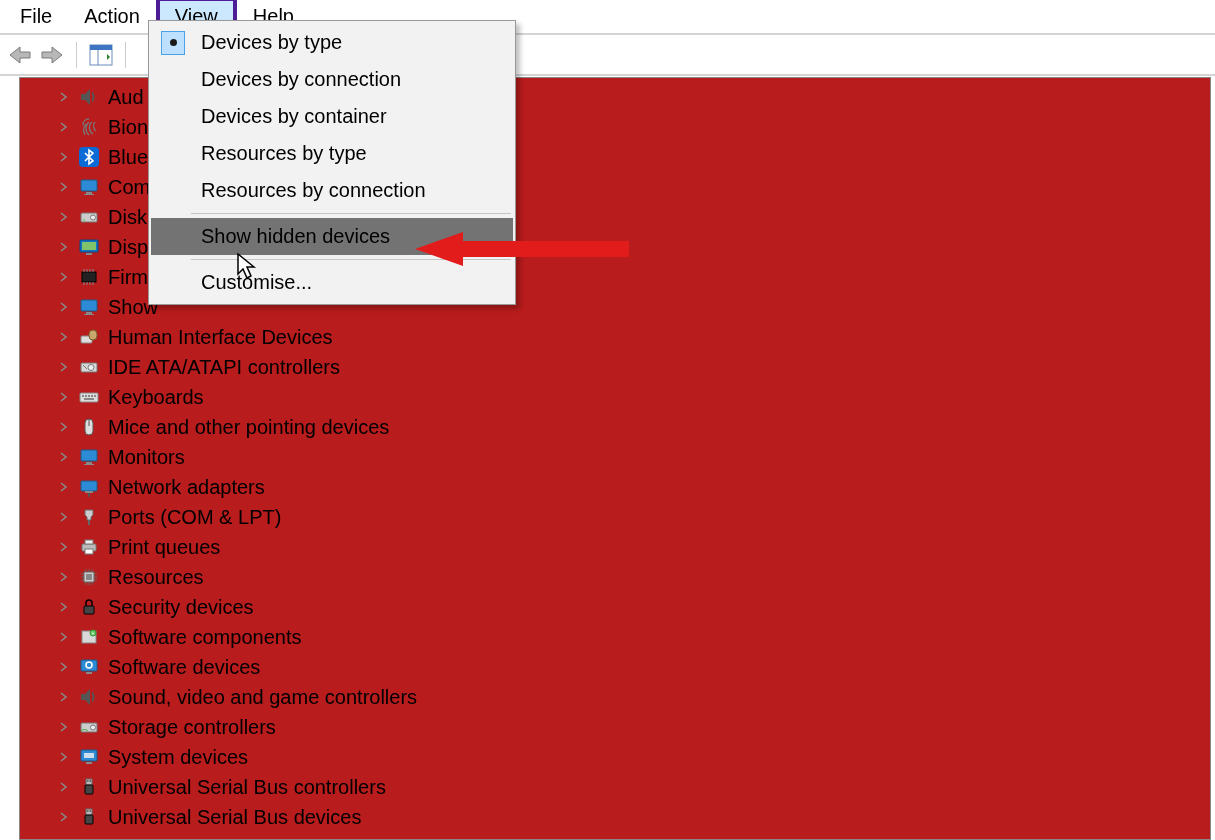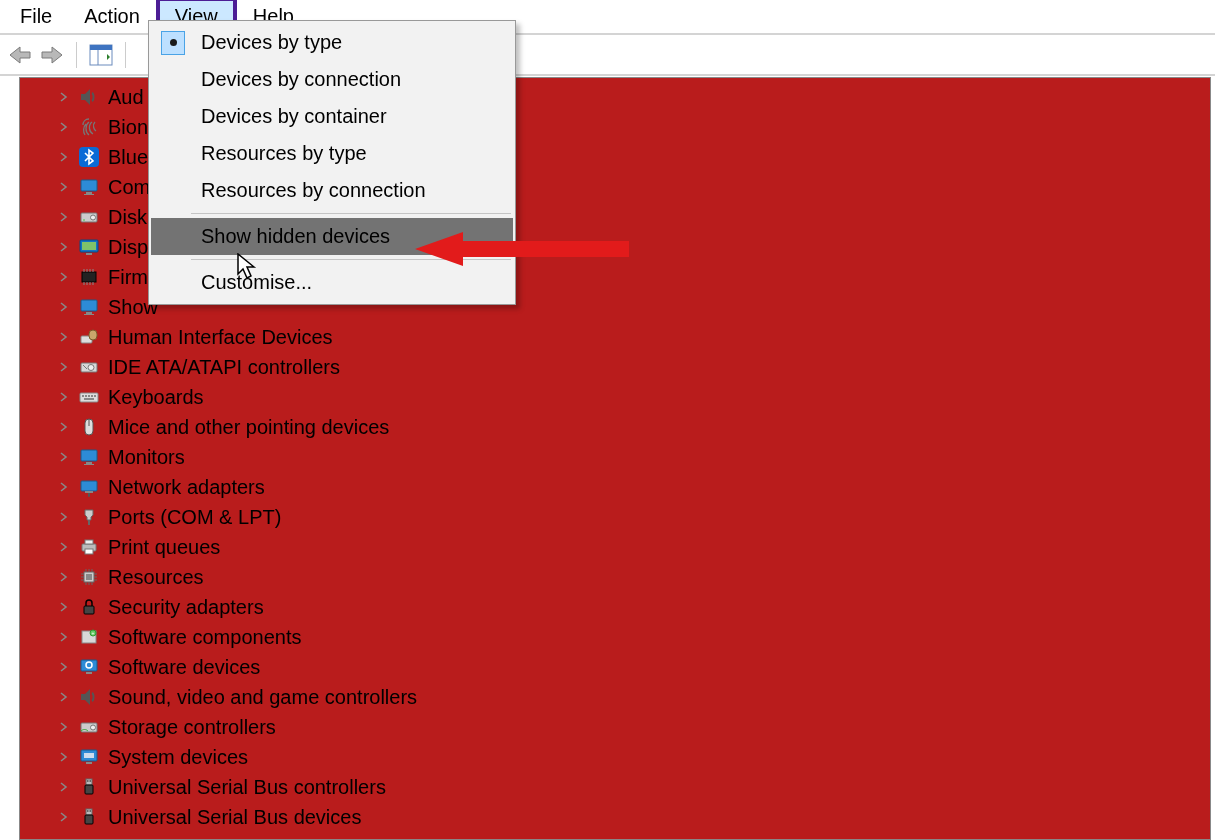--- a/index.html
+++ b/index.html
@@ -473,21 +473,21 @@
           <svg width="10" height="10" viewBox="0 0 10 10">
             <path d="M2 1 L7 5 L2 9" fill="none" stroke="#888" stroke-width="1.6"></path>
           </svg>
         </span>
         <span class="dev-icon">
           <svg width="20" height="20" viewBox="0 0 20 20">
             <rect x="5" y="9" width="10" height="8" rx="1" fill="#444" stroke="#000"></rect>
             <path d="M7 9V6a3 3 0 0 1 6 0v3" fill="none" stroke="#000" stroke-width="1.5"></path>
           </svg>
         </span>
-        <span class="label">Security adapters</span>
+        <span class="label">Security devices</span>
       </div>
       <div class="tree-row">
         <span class="expander">
           <svg width="10" height="10" viewBox="0 0 10 10">
             <path d="M2 1 L7 5 L2 9" fill="none" stroke="#888" stroke-width="1.6"></path>
           </svg>
         </span>
         <span class="dev-icon">
           <svg width="20" height="20" viewBox="0 0 20 20">
             <rect x="3" y="4" width="14" height="12" fill="#d8d8d8" stroke="#888"></rect>

